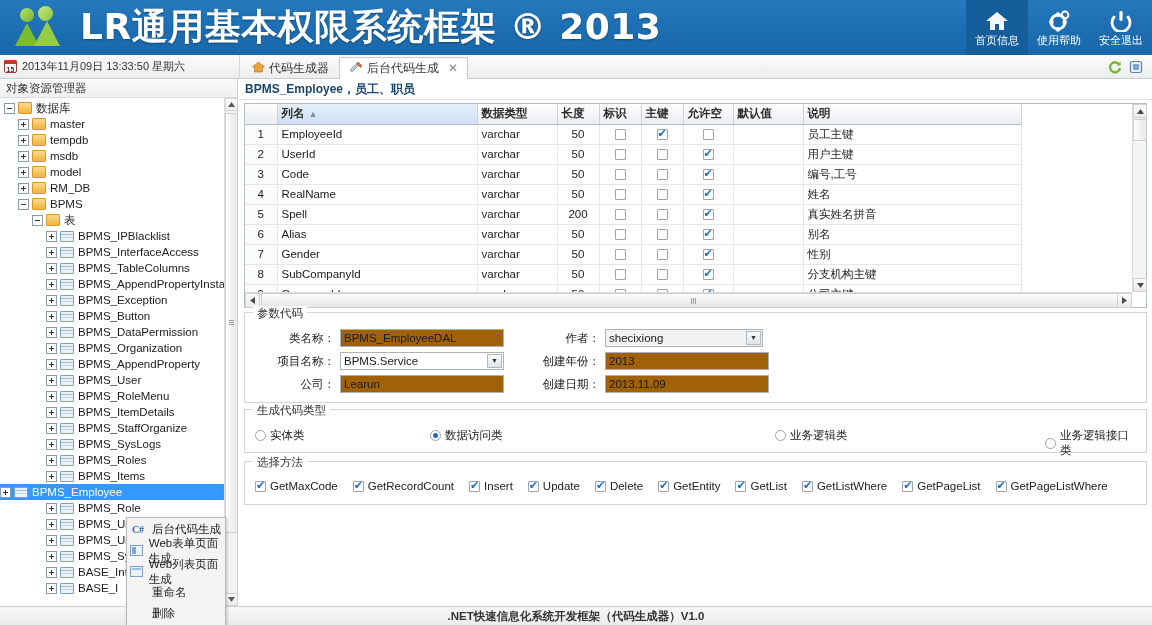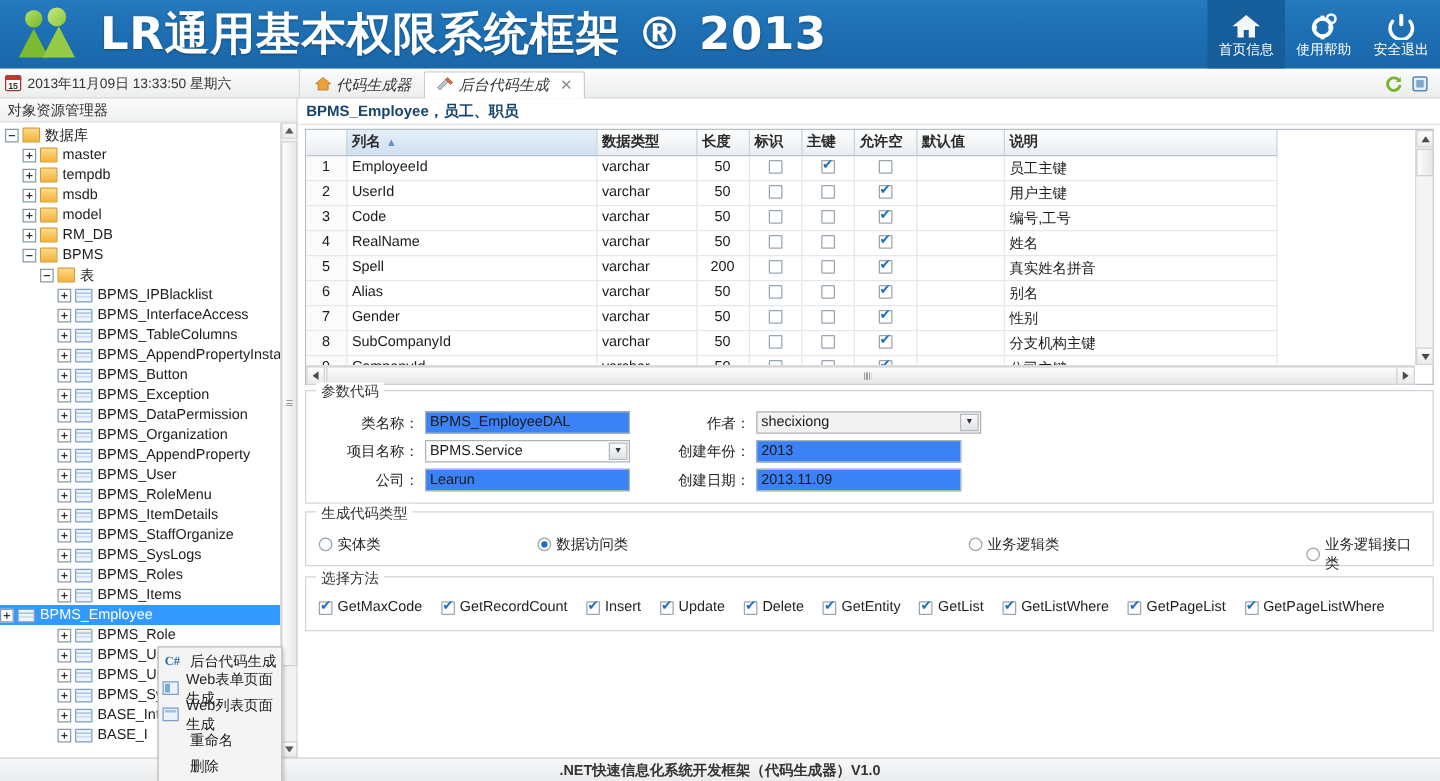--- a/index.html
+++ b/index.html
@@ -55,21 +55,21 @@
     border-bottom: 1px solid #c6ccd2;
     display: flex; align-items: center;
   }
   .datecell { width: 240px; display: flex; align-items: center; gap: 5px; padding-left: 4px;
      font-size: 11px; color: #333; border-right: 1px solid #d5d9dd; height: 24px; }
   .cal-ico { width: 13px; height: 13px; border: 1px solid #9b3a3a; border-radius: 2px;
      background:#fff; position: relative; font-size: 7px; line-height: 9px; text-align:center;
      color:#333; padding-top:4px; font-weight: bold; }
   .cal-ico:before { content:""; position:absolute; left:-1px; top:-1px; right:-1px; height: 4px;
      background:#c0392b; border-radius: 2px 2px 0 0;}
-  .tabstrip { display: flex; align-items: flex-end; height: 24px; padding-left: 2px; flex: 1; font-style: italic; }
+  .tabstrip { display: flex; align-items: flex-end; height: 24px; padding-left: 2px; flex: 1; }
   .tab {
     height: 22px; display: flex; align-items: center; gap: 4px;
     padding: 0 9px; font-size: 12px; color: #333; cursor: pointer;
     border: 1px solid transparent; border-bottom: none;
   }
   .tab.active { background: #ffffff; border-color: #c6ccd2; border-radius: 2px 2px 0 0; }
   .tab .tclose { margin-left: 5px; color: #888; font-size: 12px; cursor: pointer; }
   .subbar-right { margin-left: auto; display: flex; gap: 5px; padding-right: 8px; align-items:center;}
   .mini-ico { width: 16px; height: 16px; display:flex; align-items:center; justify-content:center; cursor:pointer;}
 
@@ -165,21 +165,21 @@
      background: repeating-linear-gradient(to right,#9a9a9a 0 1px,transparent 1px 2px);}
 
   
   .fs { position: absolute; border: 1px solid #cfd5da; background: #fff; }
   .fs-legend { position: absolute; top: -7px; left: 8px; background: #fff; padding: 0 4px;
      font-size: 11.5px; color: #333; }
   .params { left: 5px; top: 233px; width: 903px; height: 91px; }
   .prow { position: absolute; display: flex; align-items: center; font-size: 11.5px; }
   .plabel { width: 70px; text-align: right; margin-right: 5px; color: #222; }
   .pinput {
-    height: 18px; border: 1px solid #aab2ba; background: #3b82f6;
+    height: 18px; border: 1px solid #aab2ba; background: #a16207;
     font-size: 11.5px; color: #1a1a1a; padding: 0 3px; line-height: 16px;
     font-family: "Liberation Sans", sans-serif;
   }
   .pselect { height: 18px; border: 1px solid #aab2ba; background: #fff;
     font-size: 11.5px; color: #1a1a1a; padding: 0 3px; line-height: 16px; position: relative;
     display: flex; align-items: center;}
   .pselect .arrow { position: absolute; right: 1px; top: 1px; width: 15px; height: 14px;
      background: linear-gradient(to bottom,#fafafa,#dfe3e7); border: 1px solid #b2b9c0;
      display: flex; align-items: center; justify-content: center; font-size: 7px; color: #333;}
 
@@ -353,26 +353,26 @@
           <span>BPMS_TableColumns</span>
         </div>
         <div class="tnode" style="padding-left: 46px;">
           <span class="expander plus"></span>
           <span class="ticon"></span>
           <span>BPMS_AppendPropertyInstance</span>
         </div>
         <div class="tnode" style="padding-left: 46px;">
           <span class="expander plus"></span>
           <span class="ticon"></span>
+          <span>BPMS_Exception</span>
+        </div>
+        <div class="tnode" style="padding-left: 46px;">
+          <span class="expander plus"></span>
+          <span class="ticon"></span>
           <span>BPMS_Button</span>
-        </div>
-        <div class="tnode" style="padding-left: 46px;">
-          <span class="expander plus"></span>
-          <span class="ticon"></span>
-          <span>BPMS_Exception</span>
         </div>
         <div class="tnode" style="padding-left: 46px;">
           <span class="expander plus"></span>
           <span class="ticon"></span>
           <span>BPMS_DataPermission</span>
         </div>
         <div class="tnode" style="padding-left: 46px;">
           <span class="expander plus"></span>
           <span class="ticon"></span>
           <span>BPMS_Organization</span>
@@ -659,21 +659,21 @@
           <span class="arrow">▼</span>
         </div>
       </div>
       <div class="prow" style="left:20px; top:62px;">
         <span class="plabel">公司：</span>
         <div class="pinput" style="width:164px;">Learun</div>
       </div>
 
       <div class="prow" style="left:285px; top:16px;">
         <span class="plabel">作者：</span>
-        <div class="pselect" style="width:180px;background:#f2f2f2;">
+        <div class="pselect" style="width:158px;background:#f2f2f2;">
           <span>shecixiong</span>
           <span class="arrow">▼</span>
         </div>
       </div>
       <div class="prow" style="left:285px; top:39px;">
         <span class="plabel">创建年份：</span>
         <div class="pinput" style="width:164px;">2013</div>
       </div>
       <div class="prow" style="left:285px; top:62px;">
         <span class="plabel">创建日期：</span>

